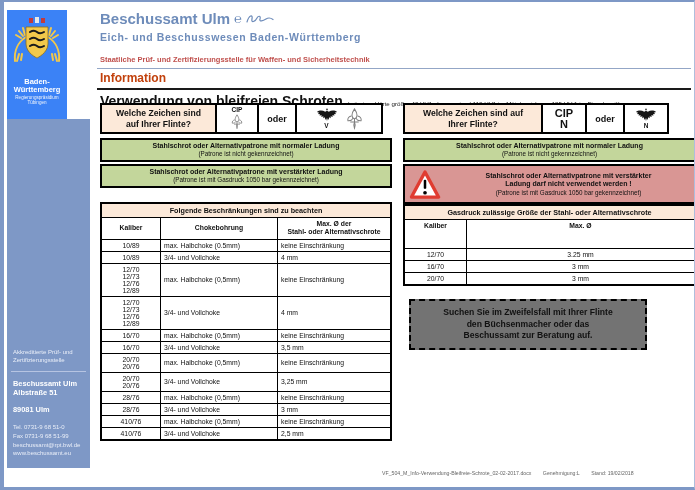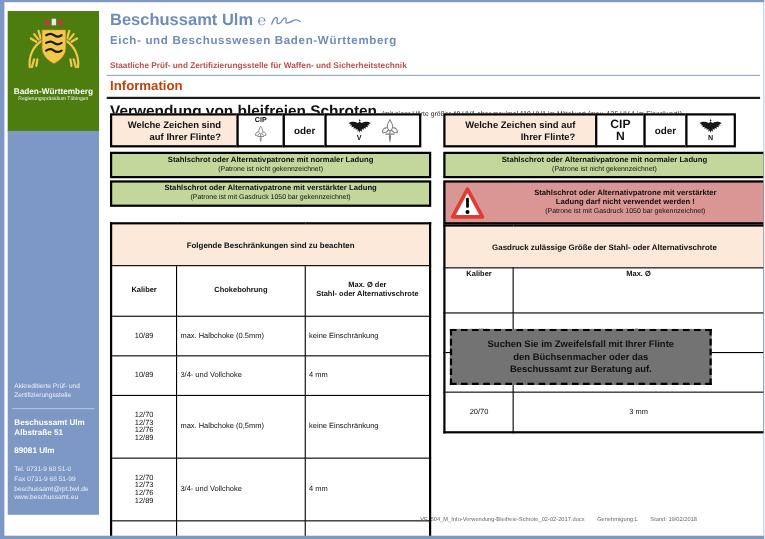--- a/index.html
+++ b/index.html
@@ -3,21 +3,21 @@
 <meta charset="utf-8">
 <style>
   html,body{margin:0;padding:0;background:#fff;}
   .page{position:relative;width:695px;height:490px;box-sizing:border-box;background:#fff;
     border-left:4px solid #7E98C6;border-top:2px solid #7E98C6;border-bottom:3px solid #7E98C6;border-right:1px solid #AEBEDC;
     font-family:"Liberation Sans",sans-serif;color:#111;overflow:hidden;}
   .abs{position:absolute;}
   .pre{white-space:pre-line;}
 
   
-  .logo-block{left:3px;top:8px;width:83px;height:110px;background:#4d7c0f;text-align:center;}
+  .logo-block{left:3px;top:8px;width:60px;height:110px;background:#3b82f6;text-align:center;}
   .logo-name{font-size:7.5px;font-weight:bold;color:#fff;line-height:1.1;margin-top:1px;}
   .logo-sub{font-size:4.6px;color:#EFF3FA;}
   .side-block{left:3px;top:117px;width:83px;height:349px;background:#7E98C6;box-sizing:border-box;
     display:flex;flex-direction:column;justify-content:flex-end;padding:0 6px 10px;color:#fff;}
   .accred{font-size:6px;color:#E9EEF8;line-height:1.35;}
   .side-div{border-top:1px solid #B6C4E2;margin:6px -2px 7px;}
   .addr{font-size:7.4px;font-weight:bold;line-height:1.25;}
   .addr-gap{height:8px;}
   .contact{font-size:6px;color:#E9EEF8;line-height:1.45;margin-top:9px;}
 
@@ -35,40 +35,40 @@
 
   .col{top:101px;height:385px;}
   .col-left{left:96px;width:292px;}
   .col-right{left:399px;width:293px;}
 
   
   .zrow{top:0;left:0;display:flex;height:31px;}
   .zcell{border:2px solid #000;box-sizing:border-box;height:31px;margin-left:-2px;background:#fff;
     display:flex;align-items:center;justify-content:center;}
   .zcell:first-child{margin-left:0;}
-  .zq{background:#FCE9D9;font-weight:bold;font-size:8.6px;text-align:right;line-height:1.2;}
+  .zq{background:#FCE9D9;font-weight:bold;font-size:8.6px;text-align:center;line-height:1.2;}
   .oder{font-weight:bold;font-size:9px;}
   .stack{display:flex;flex-direction:column;align-items:center;line-height:1;}
   .ciptxt{font-size:6.5px;font-weight:bold;}
   .cipbig{font-size:11px;font-weight:bold;line-height:.95;}
   .eletter{font-size:6.5px;font-weight:bold;margin-top:1px;}
 
   
   .gbox{left:0;right:0;border:2px solid #000;background:#C3D69B;text-align:center;padding:2px 2px;box-sizing:border-box;}
   .g-top{top:35px;}
   .g2-left{top:61px;}
   .gtitle{font-size:7px;font-weight:bold;line-height:1.2;}
   .gsub{font-size:6.3px;line-height:1.2;}
   .rbox{left:0;right:0;top:61px;height:40px;border:2px solid #000;background:#D99694;box-sizing:border-box;
     display:flex;align-items:center;padding:2px 4px;gap:6px;}
   .rtext{flex:1;text-align:center;}
 
   
   table.dt{border-collapse:collapse;width:100%;border:2px solid #000;font-size:6.8px;}
-  table.dt td,table.dt th{border:1px solid #000;padding:14px 3px;vertical-align:middle;color:#111;}
+  table.dt td,table.dt th{border:1px solid #000;padding:2px 3px;vertical-align:middle;color:#111;}
   .cap{background:#FCE9D9;font-weight:bold;font-size:7.2px;text-align:center;}
   .hd{font-weight:bold;text-align:center;line-height:1.25;}
   .kal{text-align:center;}
   .ltable{top:99px;left:0;width:292px;}
   .rtable{top:101px;left:0;width:293px;}
   .rtable .hd{height:24px;vertical-align:top;padding-top:2px;}
   .rtable td.ctr{text-align:center;}
 
   
   .advice{top:196px;left:6px;width:238px;border:2px dashed #000;background:#737373;

